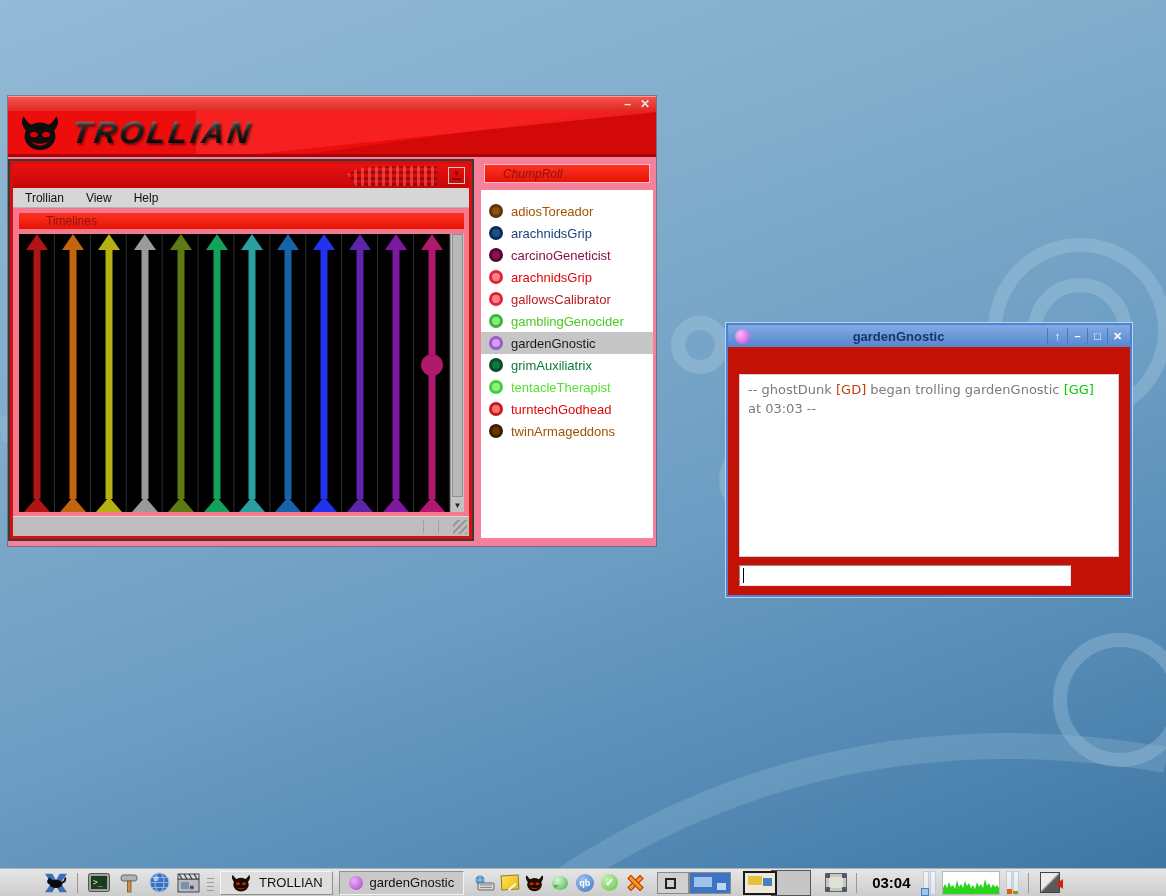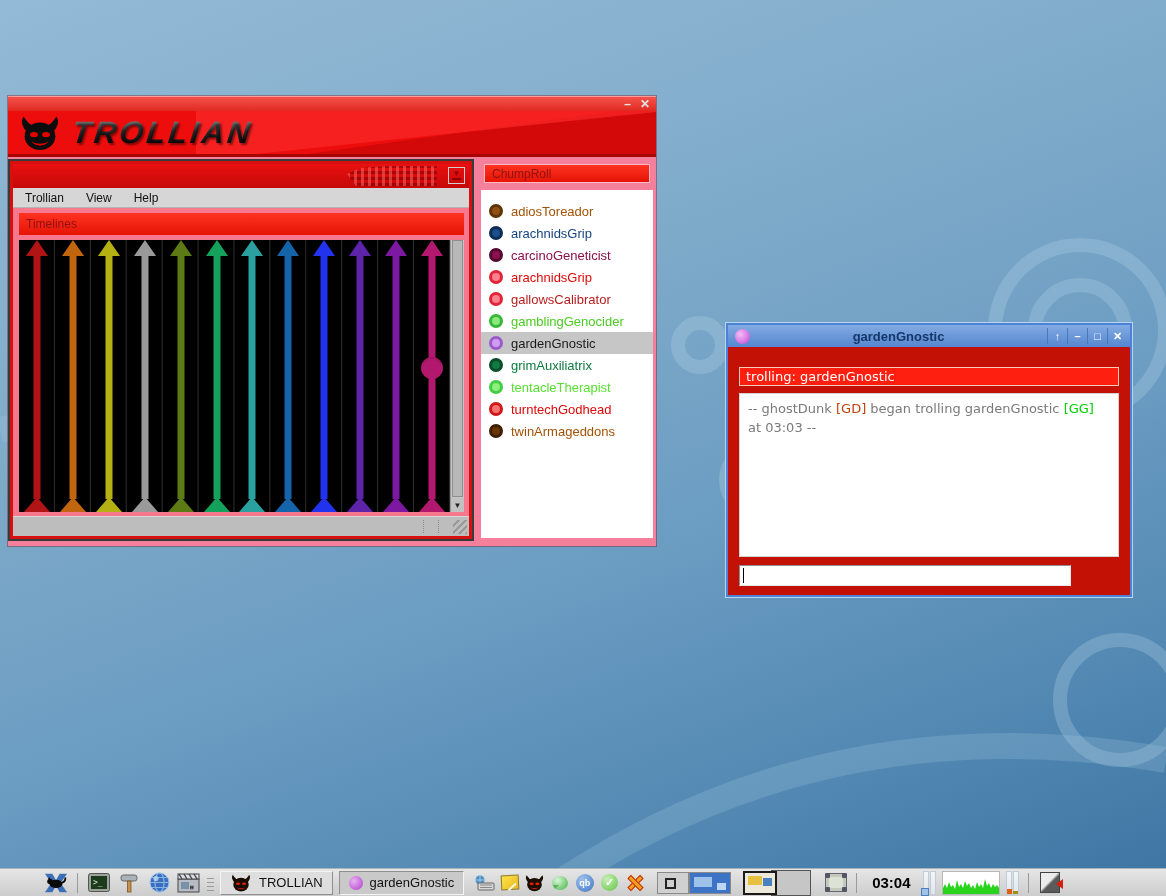--- a/index.html
+++ b/index.html
@@ -41,22 +41,22 @@
      repeating-linear-gradient(0deg, rgba(140,0,0,.7) 0 3px, transparent 3px 6px);
     background-blend-mode:normal; clip-path:polygon(0 40%,15% 10%,45% 0,100% 0,100% 100%,10% 100%); }
   .shade-btn { position:absolute; right:4px; top:3px; width:17px; height:17px; border:1px solid #cfcfcf;
     display:flex; flex-direction:column; align-items:center; justify-content:center; color:#8f0000;
     font-size:8px; line-height:6px; font-weight:bold; }
   .shade-btn i { font-style:normal; }
   .shade-btn .us { width:9px; border-bottom:2px solid #8f0000; margin-top:1px; }
   .cw-menubar { height:20px; background:#d6d6d6; border-bottom:1px solid #b5b5b5; display:flex; gap:22px;
     align-items:center; padding-left:12px; font-size:12px; color:#111; flex:none; }
   .cw-client { flex:1; background:#f5788f; padding:5px 5px 4px 6px; display:flex; flex-direction:column; }
-  .tl-header { height:22px; background:linear-gradient(#ff3322,#e51405); color:#8f1313; font-size:12px;
-    display:flex; align-items:center; padding-left:7px; margin-bottom:5px; flex:none; }
+  .tl-header { height:16px; background:linear-gradient(#ff3322,#e51405); color:#8f1313; font-size:12px;
+    display:flex; align-items:center; padding-left:27px; margin-bottom:5px; flex:none; }
   .tl-row { flex:1; display:flex; }
   .tl-canvas { position:relative; flex:1; background-color:#000;
     background-image:linear-gradient(to right, transparent calc(100% - 1px), #2e2e2e 0);
     background-size:calc(100%/12) 100%; overflow:hidden; }
   .tl { position:absolute; top:0; bottom:0; width:26px; transform:translateX(-50%); }
   .tl .th { position:absolute; top:0; left:50%; transform:translateX(-50%); width:0; height:0;
     border-left:11px solid transparent; border-right:11px solid transparent; border-bottom:16px solid #fff; }
   .tl .ts { position:absolute; top:14px; bottom:13px; left:50%; transform:translateX(-50%); width:7px; }
   .tl .tb { position:absolute; bottom:0; left:50%; transform:translateX(-50%); width:0; height:0;
     border-left:13px solid transparent; border-right:13px solid transparent; border-bottom:15px solid #fff; }
@@ -70,21 +70,21 @@
     display:flex; align-items:center; justify-content:flex-end; }
   .sb-dots { height:13px; border-left:1px dotted #8a8a8a; margin-right:14px; }
   .sb-grip { width:14px; height:14px; margin-right:2px;
     background:repeating-linear-gradient(135deg, transparent 0 3px, #999 3px 5px); }
 
   
   .chumproll { flex:1; margin-left:7px; background:#fff; border-right:3px solid #f4809c;
     border-bottom:3px solid #f4809c; display:flex; flex-direction:column; }
   .cr-headwrap { background:#f4809c; padding:5px 3px 7px 3px; flex:none; }
   .cr-header { height:19px; background:linear-gradient(#ff3322,#e51405); color:#8f1111; font-size:12px;
-    display:flex; align-items:center; padding-left:7px; border:1px solid #ffb9c6; }
+    display:flex; align-items:center; padding-left:18px; border:1px solid #ffb9c6;font-style:italic; }
   .cr-list { flex:1; background:#fff; padding-top:10px; overflow:hidden; }
   .cr-item { height:22px; display:flex; align-items:center; gap:8px; padding-left:8px; font-size:13px; }
   .cr-item.sel { background:#c6c6c6; }
   .cr-item .dot { width:14px; height:14px; border-radius:50%; border:3px solid #000; flex:none; }
 
   
   .chat-win { position:absolute; left:726px; top:323px; width:406px; height:274px;
     border:2px solid #4d83d6; box-shadow:0 0 0 1px #b9d4f0; background:#c31106;
     display:flex; flex-direction:column; }
   .ch-titlebar { height:22px; background:linear-gradient(#83abe3,#5586cf); display:flex; align-items:center;
@@ -370,23 +370,20 @@
       <div class="ch-icon"></div>
       <div class="ch-title">gardenGnostic</div>
       <div class="ch-btns">
         <div class="ch-btn">↑</div>
         <div class="ch-btn">–</div>
         <div class="ch-btn">□</div>
         <div class="ch-btn">✕</div>
       </div>
     </div>
     <div class="ch-body">
-      <div class="trolling-bar">
-        <span>trolling: gardenGnostic</span>
-      </div>
       <div class="chat-area">
         <span>-- ghostDunk </span><span id="gd-tag" style="color: #c2410c;">[GD]</span><span> began trolling gardenGnostic </span><span id="gg-tag" style="color: rgb(0, 208, 0);">[GG]</span><span> at 03:03 --</span>
       </div>
       <div class="chat-inputrow">
         <div class="chat-input">
           <span class="caret"></span>
           <span></span>
         </div>
       </div>
     </div>

